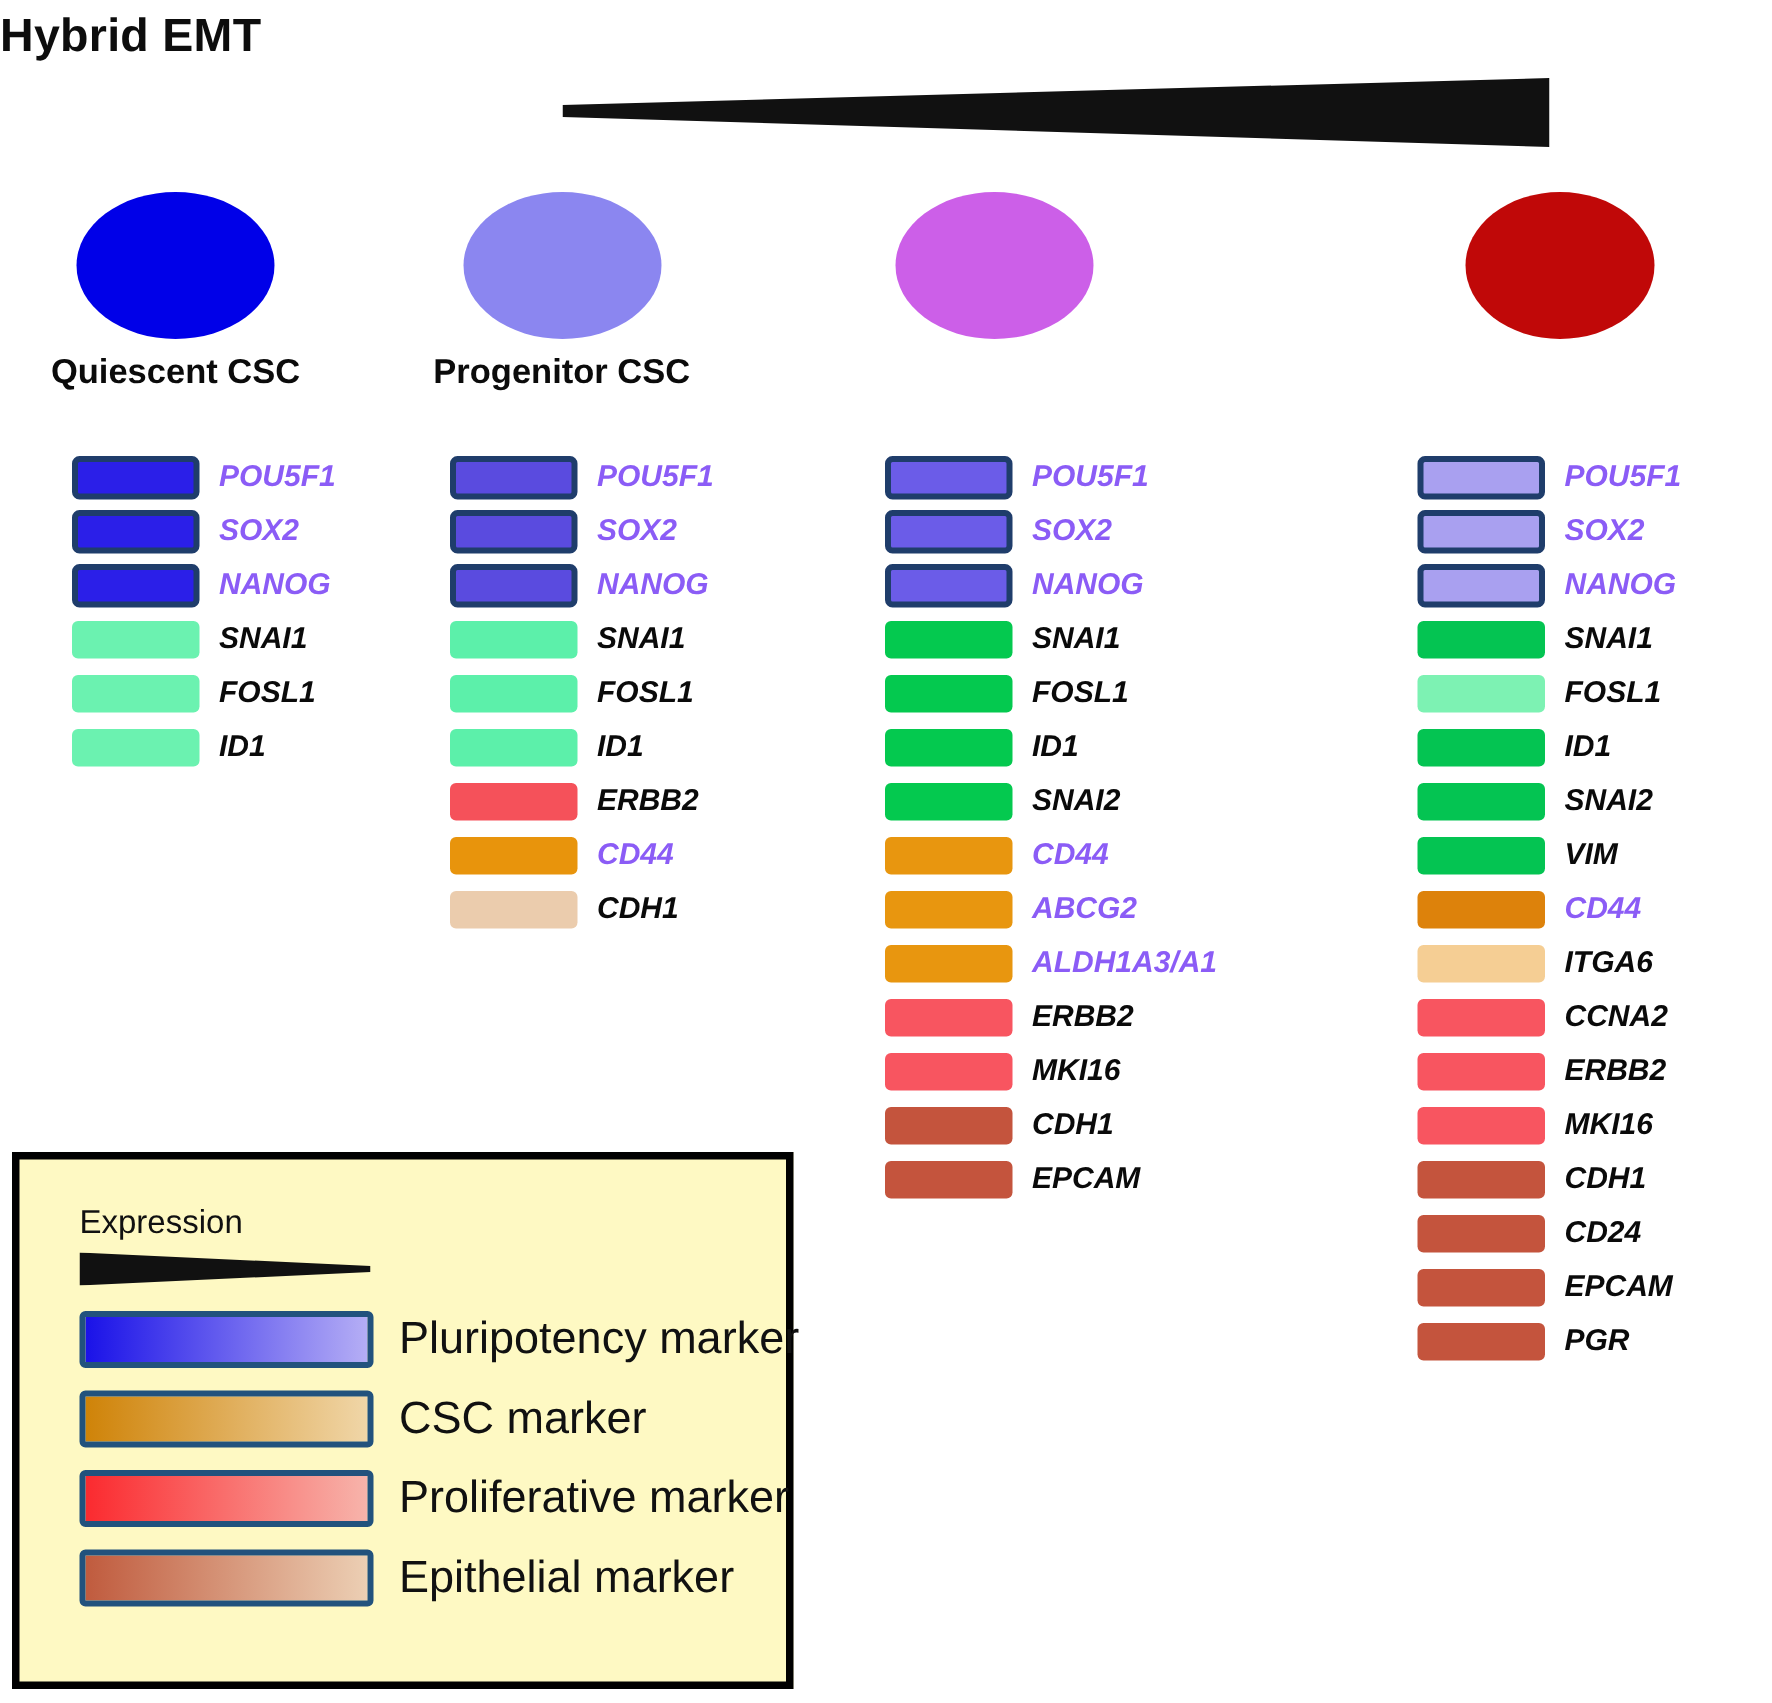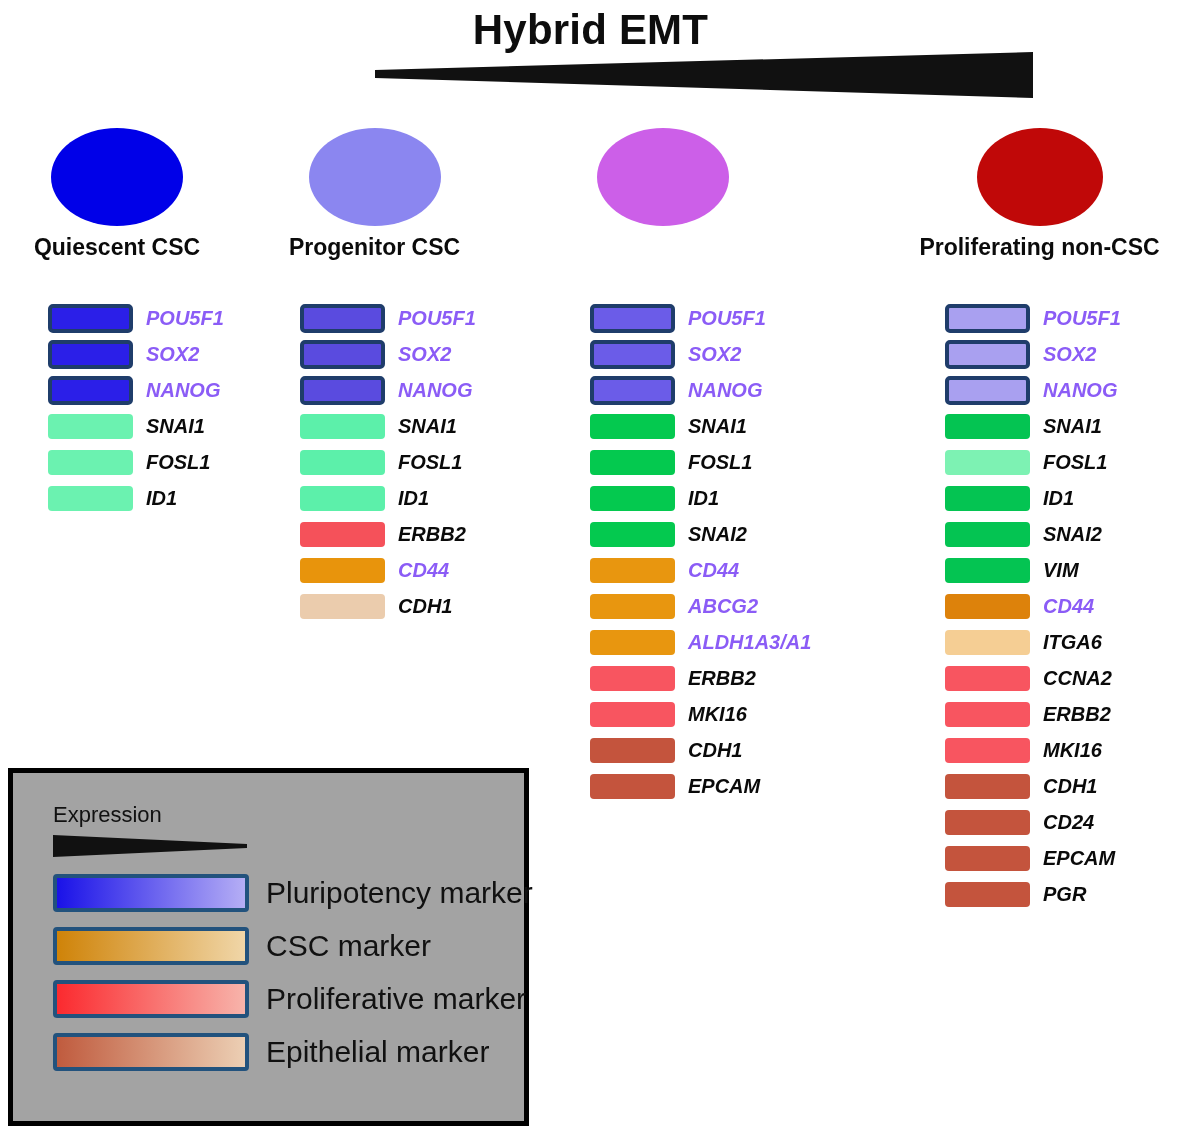--- a/index.html
+++ b/index.html
@@ -9,22 +9,22 @@
     font-family:"Liberation Sans", sans-serif;
     position:relative;
     overflow:hidden;
   }
   .canvas{position:absolute;inset:0;}
 
   
   .hybrid-title{
     position:absolute;
     left:0;top:6px;width:1181px;
-    text-align:center;
-    font-size:42px;font-weight:bold;
+    text-align:left;
+    font-size:31px;font-weight:bold;
     color:#0d0d0d;
     letter-spacing:.2px;
   }
   .hybrid-wedge{
     position:absolute;
     left:375px;top:52px;
     width:658px;height:48px;
   }
 
   
@@ -72,21 +72,21 @@
   }
   .lab-red{color:#8b5cf6;}
   .lab-black{color:#0a0a0a;}
 
   
   .legend-box{
     position:absolute;
     left:8px;top:768px;
     width:521px;height:358px;
     border:5px solid #000;
-    background:#a3a3a3;
+    background:#fef9c3;
     box-sizing:border-box;
   }
   .legend-title{
     position:absolute;
     left:40px;top:29px;
     font-size:22px;
     color:#111;
     font-weight:normal;
   }
   .legend-wedge{
@@ -138,21 +138,20 @@
       </div>
       <div class="cell-col" style="left: 272px; width: 205px;">
         <div class="cell-ellipse" style="width: 132px; height: 98px; background: rgb(139, 134, 240);"></div>
         <div class="cell-title">Progenitor CSC</div>
       </div>
       <div class="cell-col" style="left: 528px; width: 270px;">
         <div class="cell-ellipse" style="width: 132px; height: 98px; background: rgb(204, 95, 232);"></div>
       </div>
       <div class="cell-col" style="left: 898px; width: 283px;">
         <div class="cell-ellipse" style="width: 126px; height: 98px; background: rgb(192, 8, 8);"></div>
-        <div class="cell-title">Proliferating non-CSC</div>
       </div>
     </div>
 
   <div id="gene-columns">
       <div class="gene-col" style="left: 48px; top: 300px;">
         <div class="gene-row">
           <div class="gene-swatch bordered" style="background: rgb(43, 31, 232);"></div>
           <div class="gene-label lab-red">POU5F1</div>
         </div>
         <div class="gene-row">

